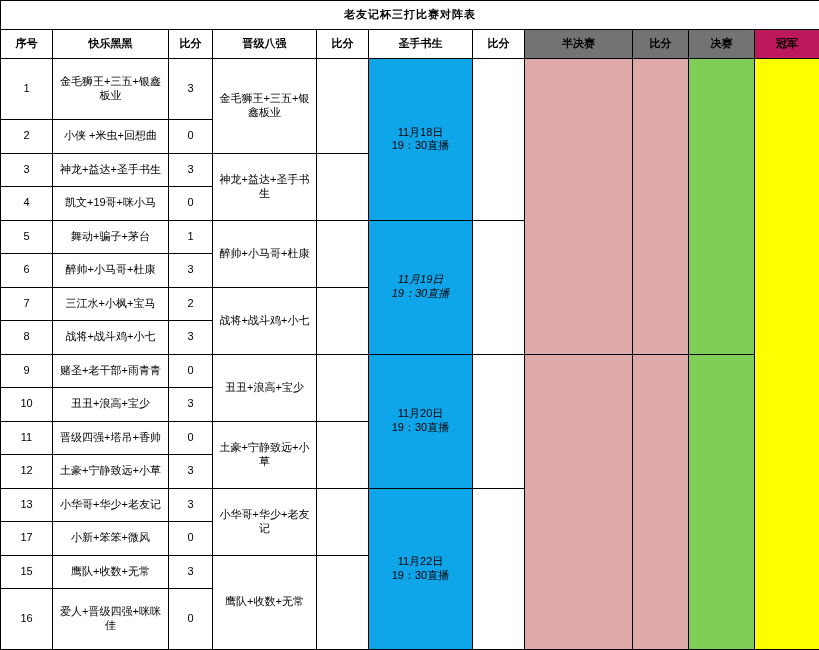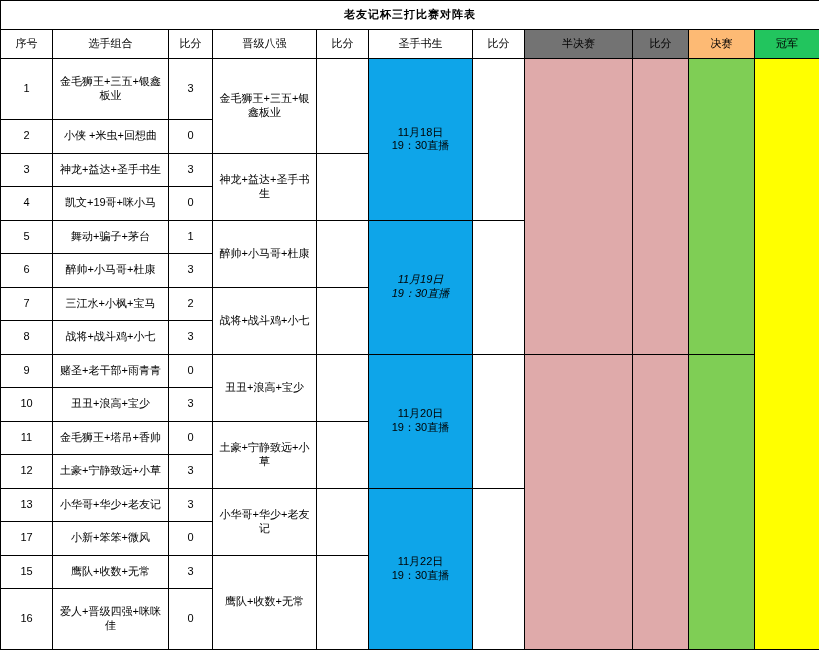--- a/index.html
+++ b/index.html
@@ -39,21 +39,21 @@
   }
   td.title-cell {
     font-size: 17px;
     font-weight: bold;
     border: 1px solid #000000;
     height: 26px;
     letter-spacing: 1px;
   }
   td.header-cell {
     font-size: 13px;
-    font-weight: normal;
+    font-weight: bold;
     height: 26px;
   }
   td.num-cell {
     font-size: 12px;
   }
   td.pair-cell {
     font-size: 11px;
   }
   td.score-cell {
     font-size: 12px;
@@ -74,22 +74,22 @@
   td.semiscore-cell {
     background: #dfaaaa;
   }
   td.final-cell {
     background: #7fce55;
   }
   td.champion-cell {
     background: #ffff00;
   }
   .pinkhdr-semi { background: #737373; }
-  .greenhdr { background: #fdba74; }
-  .yellowhdr { background: #22c55e; }
+  .greenhdr { background: #737373; }
+  .yellowhdr { background: #be185d; }
 </style>
 </head>
 <body>
 
 <div id="sheet">
   <table class="bracket">
     <colgroup>
       <col style="width:52px">
       <col style="width:116px">
       <col style="width:44px">
@@ -103,21 +103,21 @@
       <col style="width:65px">
     </colgroup>
 
     <tbody>
         <tr>
       <td class="title-cell" colspan="11">老友记杯三打比赛对阵表</td>
     </tr>
 
     <tr>
       <td class="header-cell">序号</td>
-      <td class="header-cell">选手组合</td>
+      <td class="header-cell">快乐黑黑</td>
       <td class="header-cell">比分</td>
       <td class="header-cell">晋级八强</td>
       <td class="header-cell">比分</td>
       <td class="header-cell">圣手书生</td>
       <td class="header-cell">比分</td>
       <td class="header-cell pinkhdr-semi">半决赛</td>
       <td class="header-cell pinkhdr-semi">比分</td>
       <td class="header-cell greenhdr">决赛</td>
       <td class="header-cell yellowhdr">冠军</td>
     </tr>
@@ -203,21 +203,21 @@
     </tr>
 
     <tr>
       <td class="num-cell">10</td>
       <td class="pair-cell">丑丑+浪高+宝少</td>
       <td class="score-cell">3</td>
     </tr>
 
     <tr>
       <td class="num-cell">11</td>
-      <td class="pair-cell">金毛狮王+塔吊+香帅</td>
+      <td class="pair-cell">晋级四强+塔吊+香帅</td>
       <td class="score-cell">0</td>
       <td class="r2-cell" rowspan="2">土豪+宁静致远+小草</td>
       <td rowspan="2"></td>
     </tr>
 
     <tr>
       <td class="num-cell">12</td>
       <td class="pair-cell">土豪+宁静致远+小草</td>
       <td class="score-cell">3</td>
     </tr>

